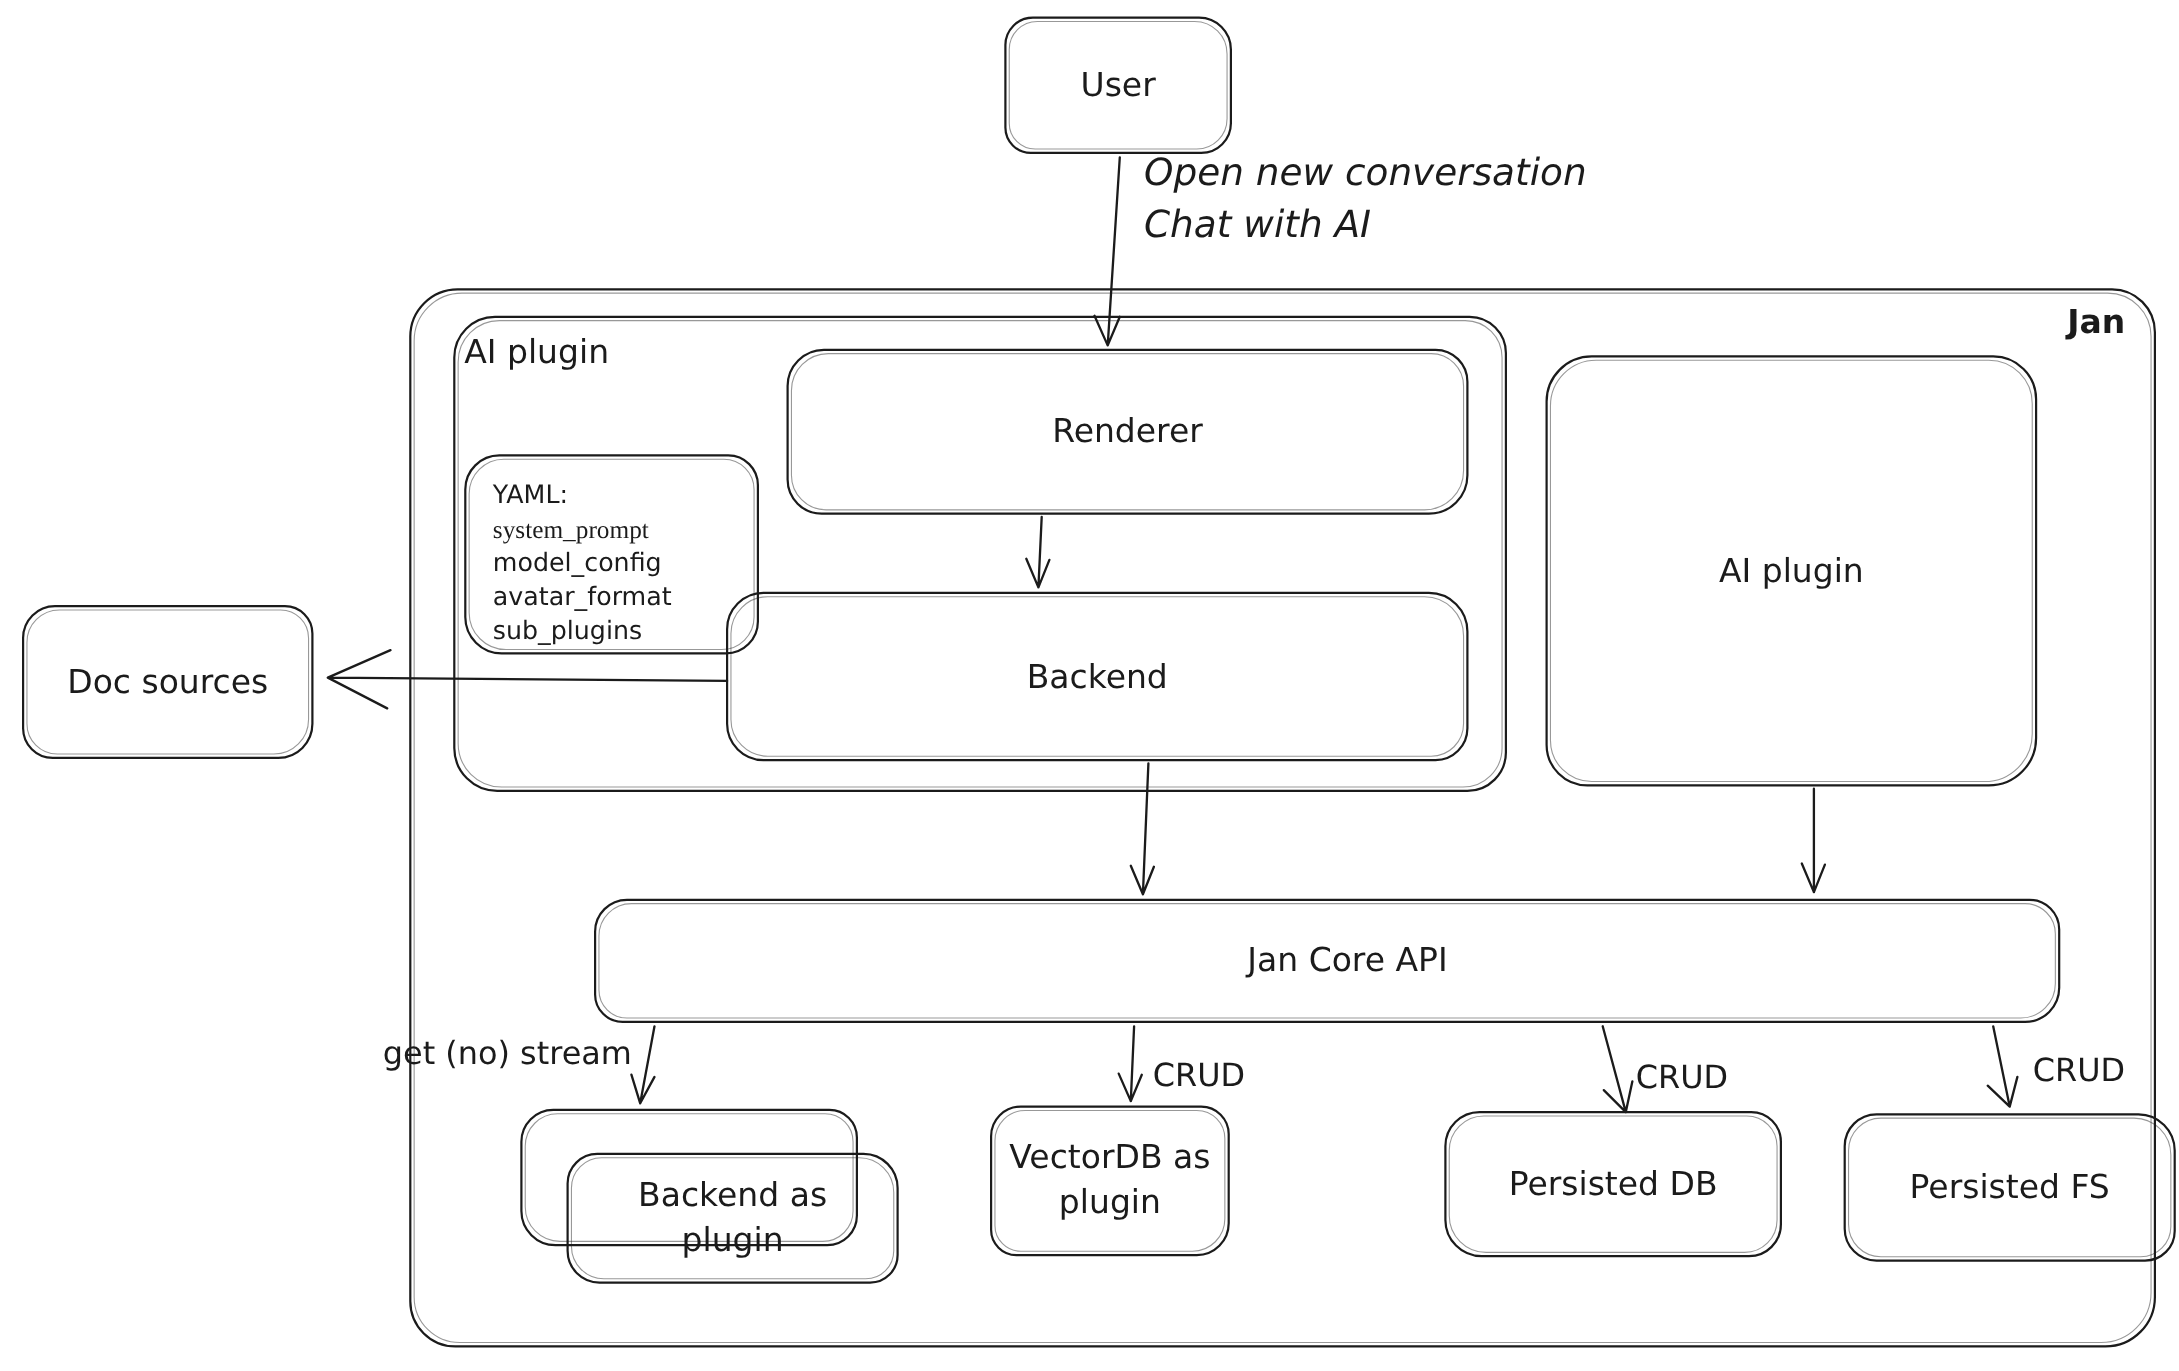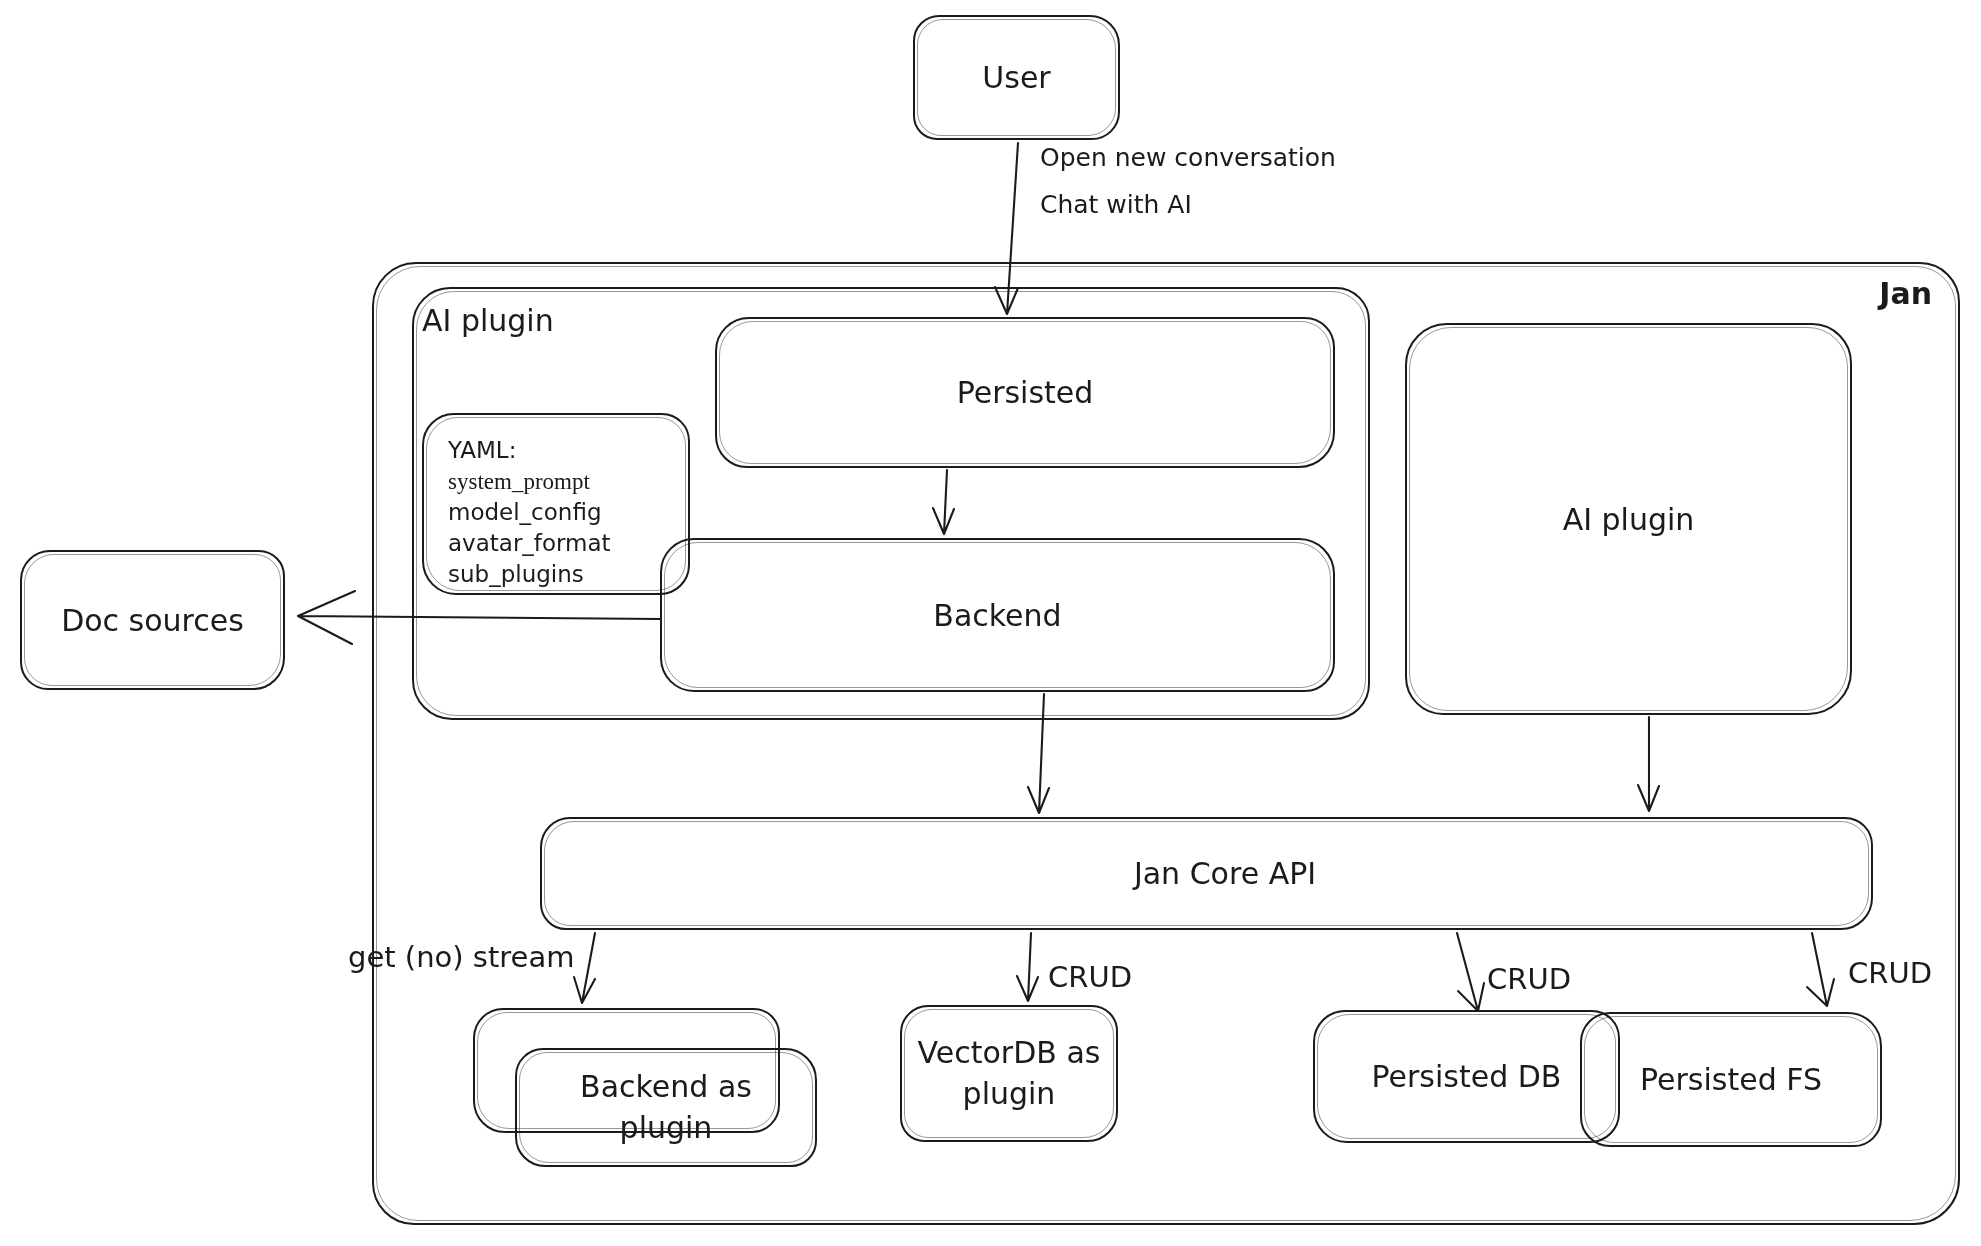--- a/index.html
+++ b/index.html
@@ -32,21 +32,21 @@
   .corner-label{position:absolute;font-size:30px;white-space:nowrap;}
   .edge-label{position:absolute;font-size:29px;white-space:nowrap;color:#1b1b1b;}
   .note{
     font-size:23px;
     line-height:31px;
     text-align:left;
     display:block;
     padding:20px 10px 10px 24px;
   }
   .wrap-label{max-width:205px;line-height:1.35;}
-  .two-line{line-height:47px;font-size:25px;}
+  .two-line{line-height:47px;font-size:34px;font-style:italic;}
   #arrow-layer{position:absolute;left:0;top:0;pointer-events:none;}
   #arrow-layer path{stroke:#1b1b1b;stroke-width:2.1;fill:none;stroke-linecap:round;stroke-linejoin:round;}
 </style>
 </head>
 <body>
 
 <div id="canvas">
 
   <svg id="arrow-layer" width="1981" height="1246" viewBox="0 0 1981 1246">
     <path d="M1018 143 L1007 314 M1007 314 L995 287 M1007 314 L1018 288"></path>
@@ -71,21 +71,21 @@
 
   <div class="node container-node" style="left:372px;top:262px;width:1588px;height:963px;border-radius:44px 40px 46px 42px;font-weight:bold;">
     <span class="corner-label" style="right:26px;top:12px;">Jan</span>
   </div>
 
   <div class="node container-node" style="left:412px;top:287px;width:958px;height:433px;border-radius:38px 34px 36px 40px;">
     <span class="corner-label" style="left:8px;top:14px;">AI plugin</span>
   </div>
 
   <div class="node" style="left:715px;top:317px;width:620px;height:151px;border-radius:34px 30px 36px 32px;">
-    <span>Persisted</span>
+    <span>Renderer</span>
   </div>
 
   <div class="node container-node" style="left:422px;top:413px;width:268px;height:182px;border-radius:32px 28px 30px 34px;">
     <span class="note">
       <span style="display:block;">YAML:</span>
       <span style="display:block;font-family:Liberation Serif, serif;">system_prompt</span>
       <span style="display:block;">model_config</span>
       <span style="display:block;">avatar_format</span>
       <span style="display:block;">sub_plugins</span>
     </span>
@@ -118,17 +118,17 @@
   </div>
 
   <div class="node" style="left:900px;top:1005px;width:218px;height:137px;border-radius:28px 26px 30px 24px;">
     <span class="wrap-label">VectorDB as plugin</span>
   </div>
 
   <div class="node" style="left:1313px;top:1010px;width:307px;height:133px;border-radius:32px 28px 30px 34px;">
     <span>Persisted DB</span>
   </div>
 
-  <div class="node" style="left:1580px;top:1012px;width:302px;height:135px;border-radius:30px 34px 28px 30px;">
+  <div class="node" style="left:1676px;top:1012px;width:302px;height:135px;border-radius:30px 34px 28px 30px;">
     <span>Persisted FS</span>
   </div>
 
 </div>
 
 </body></html>

